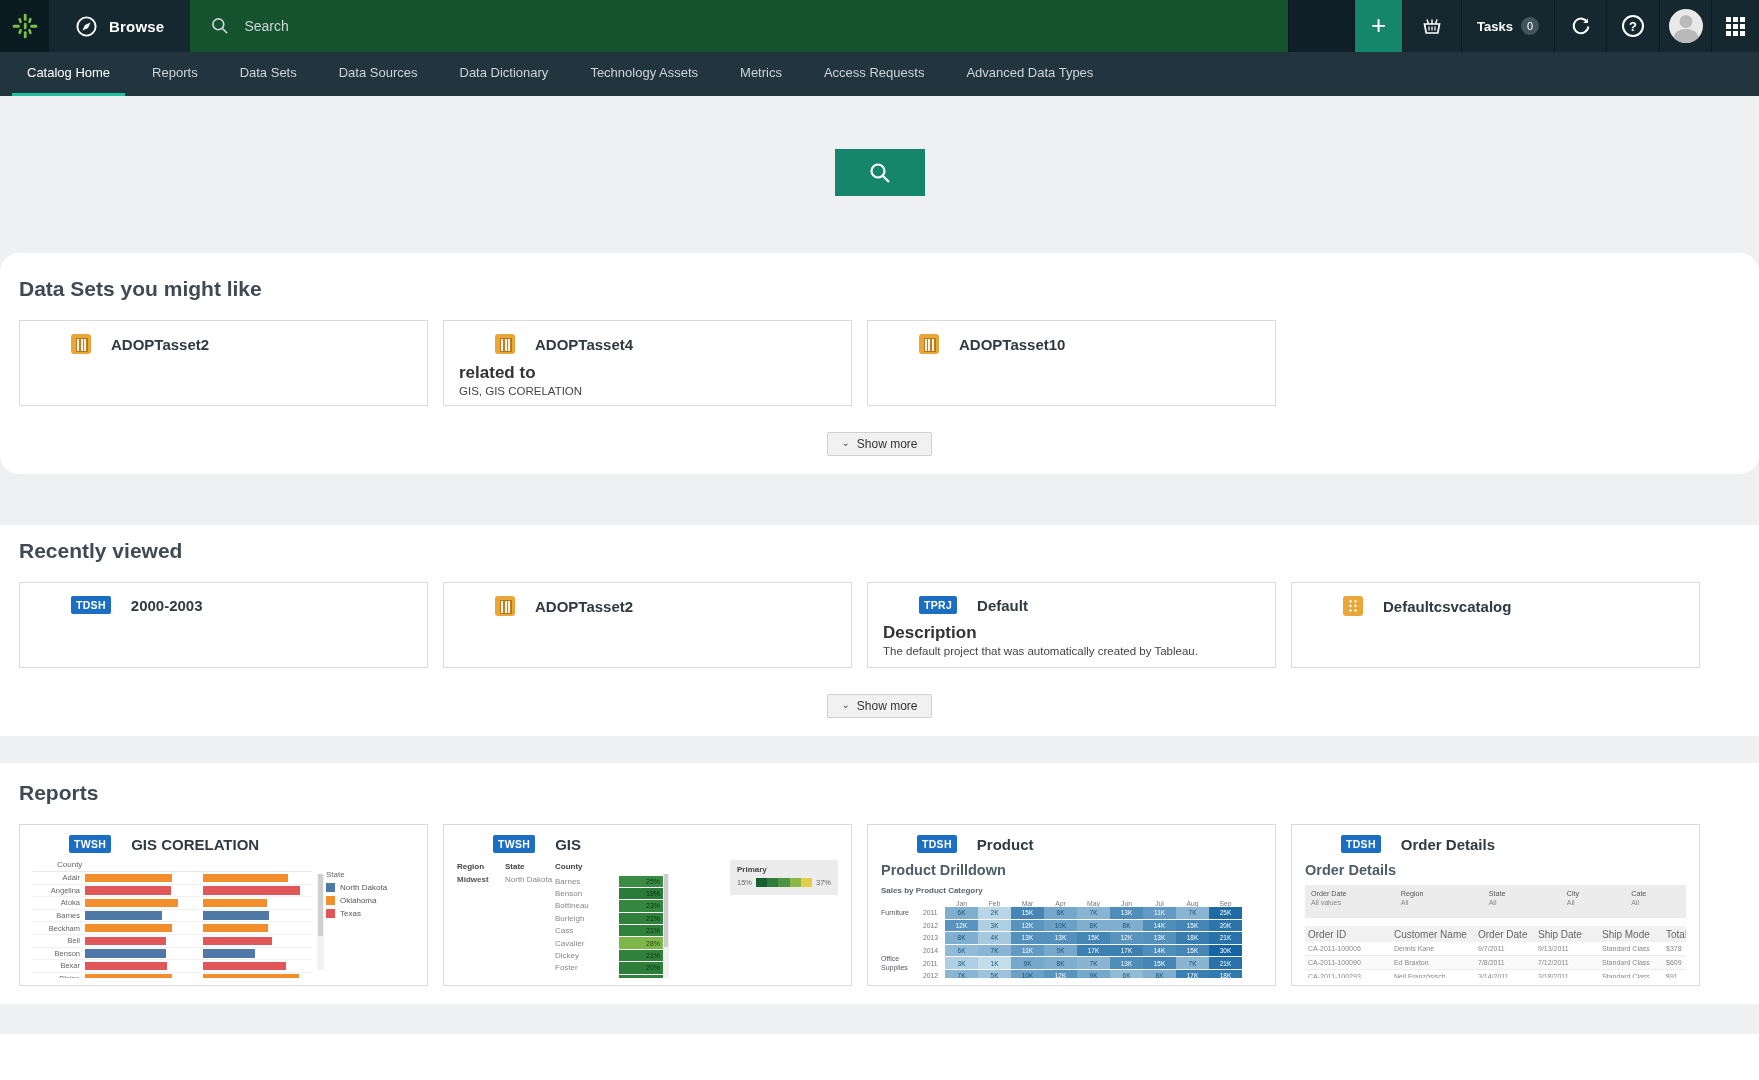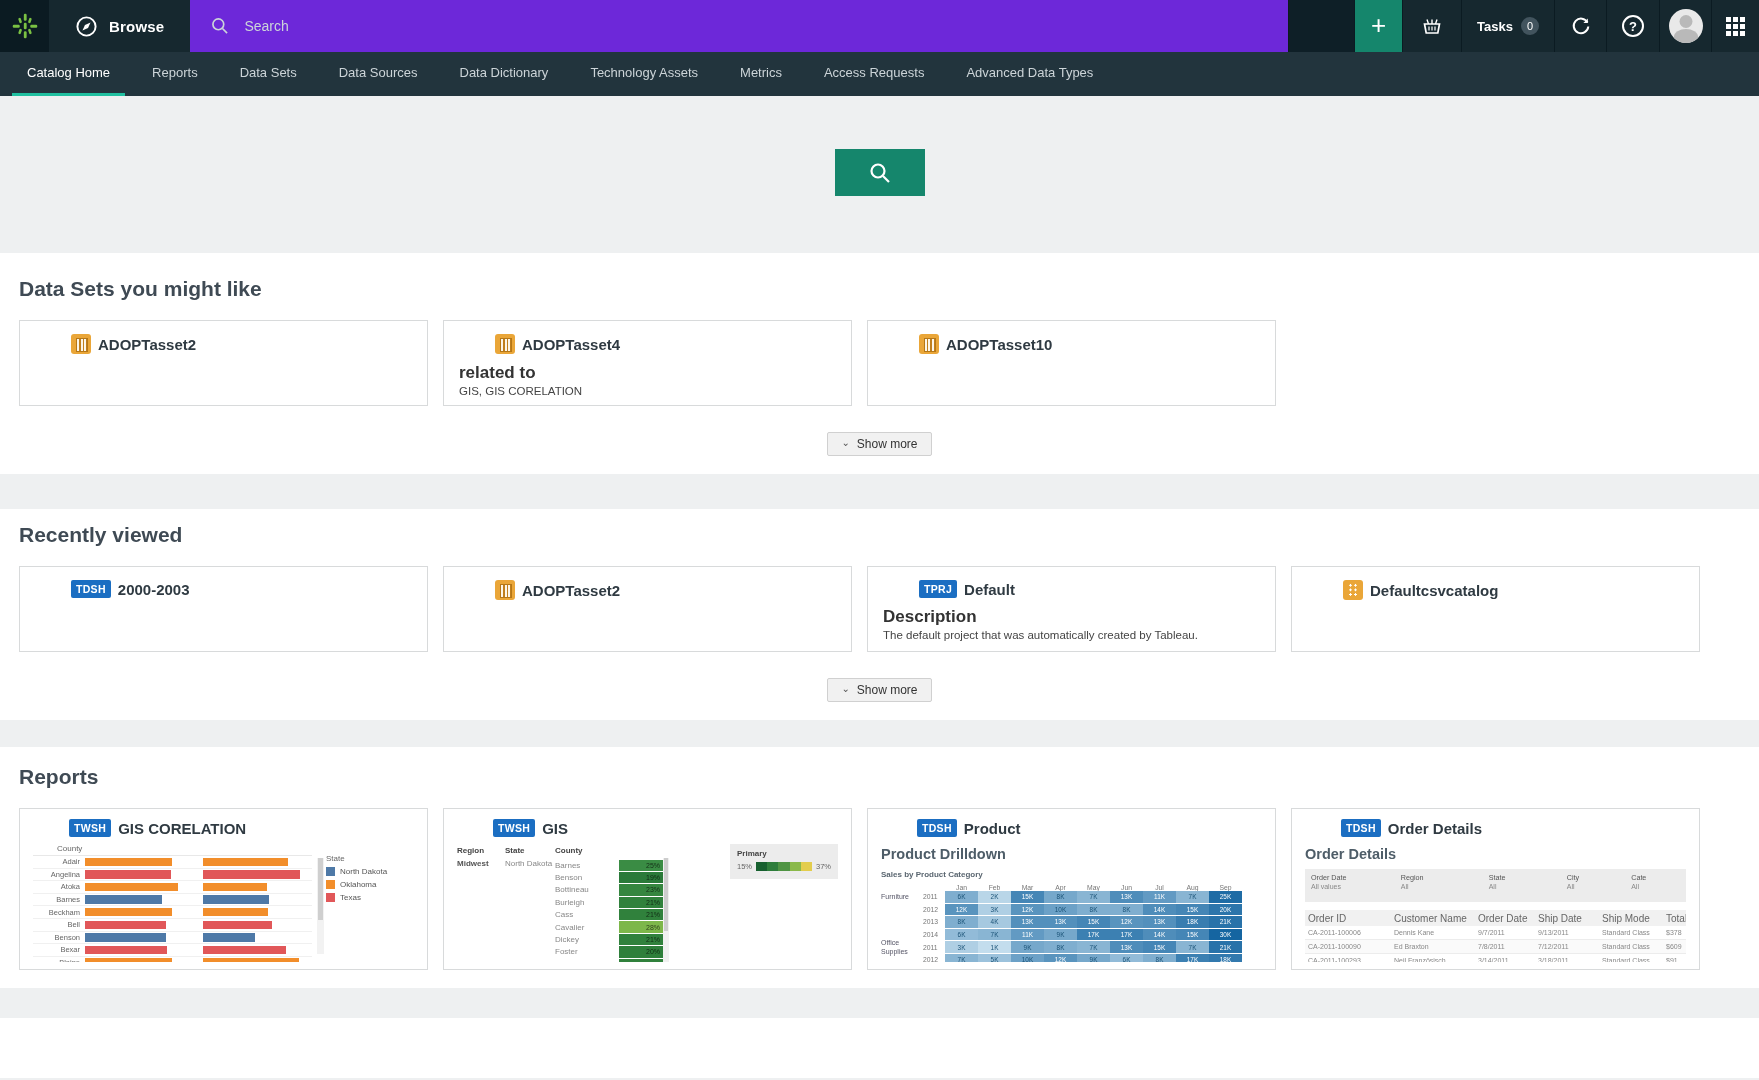--- a/index.html
+++ b/index.html
@@ -5,21 +5,21 @@
   * { box-sizing: border-box; margin: 0; padding: 0; }
   html,body { width:1759px; height:1080px; overflow:hidden; }
   body { background:#eef0f1; font-family:"Liberation Sans", sans-serif; color:#333; }
 
   
   .topbar { height:52px; display:flex; align-items:stretch; background:#14262e; }
   .seg { display:flex; align-items:center; }
   .logo-seg { width:49px; background:#0b1b22; justify-content:center; }
   .browse-seg { background:#16282f; padding:0 26px; gap:11px; cursor:pointer; }
   .browse-label { color:#fff; font-size:15px; font-weight:bold; letter-spacing:.2px; }
-  .topsearch-seg { flex:1; background:#6d28d9; padding:0 20px; gap:14px; cursor:text; }
+  .topsearch-seg { flex:1; background:#14532d; padding:0 20px; gap:14px; cursor:text; }
   .topsearch-text { color:#ccd5d9; font-size:14px; }
   .tseg { justify-content:center; background:#16282f; border-left:1px solid #0b1b22; cursor:pointer; }
   .gap-seg { width:66px; background:#0e1f27; border-left:1px solid #0b1b22; }
   .plus-seg { width:48px; background:#15866c; }
   .plus-glyph { color:#fff; font-size:26px; font-weight:300; line-height:1; margin-top:-2px; }
   .basket-seg { width:59px; }
   .tasks-seg { width:93px; gap:8px; }
   .tasks-label { color:#fff; font-size:13px; font-weight:bold; }
   .tasks-badge { width:18px; height:18px; border-radius:50%; background:#42545e; color:#fff; font-size:11px;
                  display:flex; align-items:center; justify-content:center; }
@@ -47,28 +47,28 @@
   .hero { height:157px; display:flex; justify-content:center; align-items:flex-start; padding-top:53px; }
   .hero-search { display:flex; }
   .hero-input { width:615px; height:47px; border:1px solid #4a4a4a; border-right:none; background:#fff;
                 font-size:15px; padding:0 16px; color:#333; outline:none; font-family:"Liberation Sans",sans-serif; }
   .hero-input::placeholder { color:#5d707b; opacity:1; }
   .hero-btn { width:90px; height:47px; background:#15866c; border:none; display:flex; align-items:center;
               justify-content:center; cursor:pointer; }
 
   
   .band { background:#fff; padding:20px 19px 18px 19px; }
-  .band-1 { margin-bottom:35px; padding-top:24px; }
+  .band-1 { margin-bottom:51px; padding-top:24px;border-radius:19px; }
   .band-2 { margin-bottom:27px; padding-top:14px; }
   .band-3 { margin-bottom:30px; padding-top:18px; }
   .band-4 { height:60px; }
   .h-section { font-size:21px; font-weight:bold; color:#3f4a54; }
   .cards { display:grid; grid-template-columns:repeat(4,1fr); gap:15px; margin-top:19px; margin-right:40px; }
   .card { border:1px solid #d8dadb; background:#fff; height:86px; padding:13px 15px; cursor:pointer; overflow:hidden; }
-  .card-head { display:flex; align-items:center; gap:7px;padding-left:36px; }
+  .card-head { display:flex; align-items:center; gap:20px;padding-left:36px; }
   .card-title { font-size:15px; font-weight:bold; color:#2f3a42; white-space:nowrap; }
   .sub-label { font-size:17px; font-weight:bold; color:#333; margin-top:9px; }
   .sub-value { font-size:11.5px; color:#444; margin-top:2px; }
 
   .ds-icon { width:20px; height:20px; min-width:20px; border-radius:3px; background:#eaa638; position:relative; }
   .ds-icon.table::after { content:""; position:absolute; left:5px; top:4px; width:10px; height:12px;
       background:repeating-linear-gradient(90deg,#fdf6e8 0 2px,#c07f1d 2px 3.5px); border:1px solid #b57717; }
   .ds-icon.schema::after { content:""; position:absolute; left:5px; top:3px; width:10px; height:14px;
       background-image:radial-gradient(circle 1.3px,#fff 1.2px,transparent 1.3px); background-size:5px 4.6px; }
 

